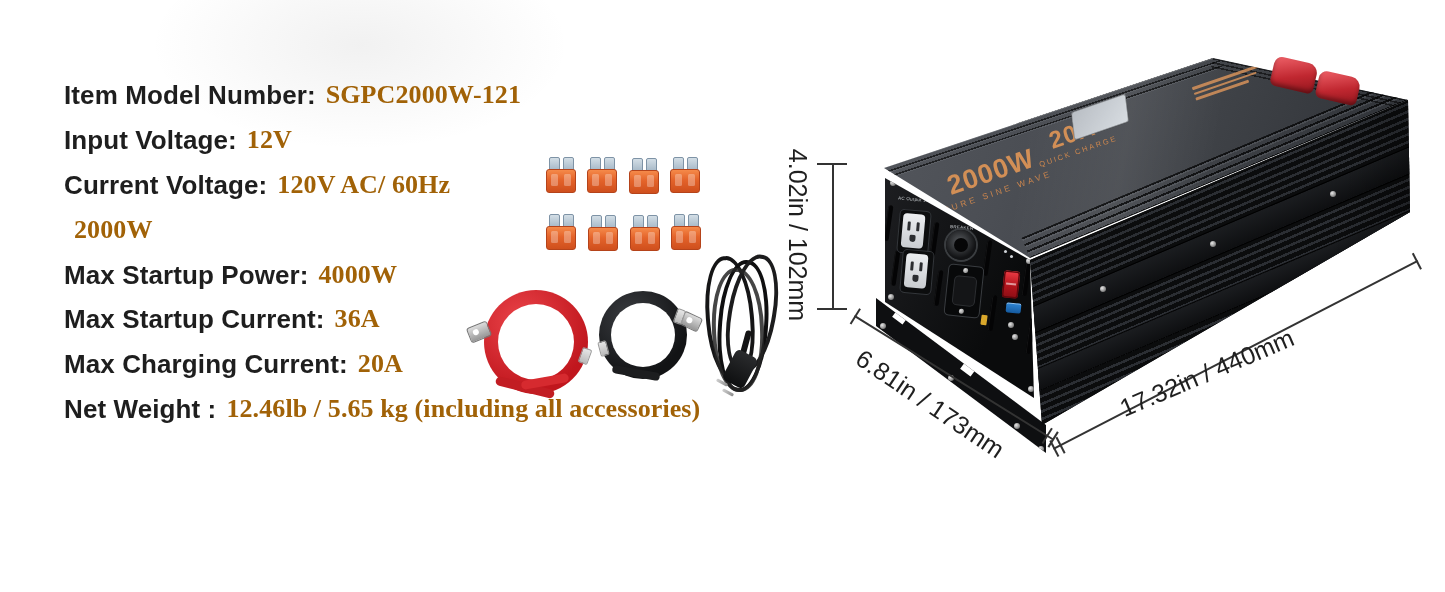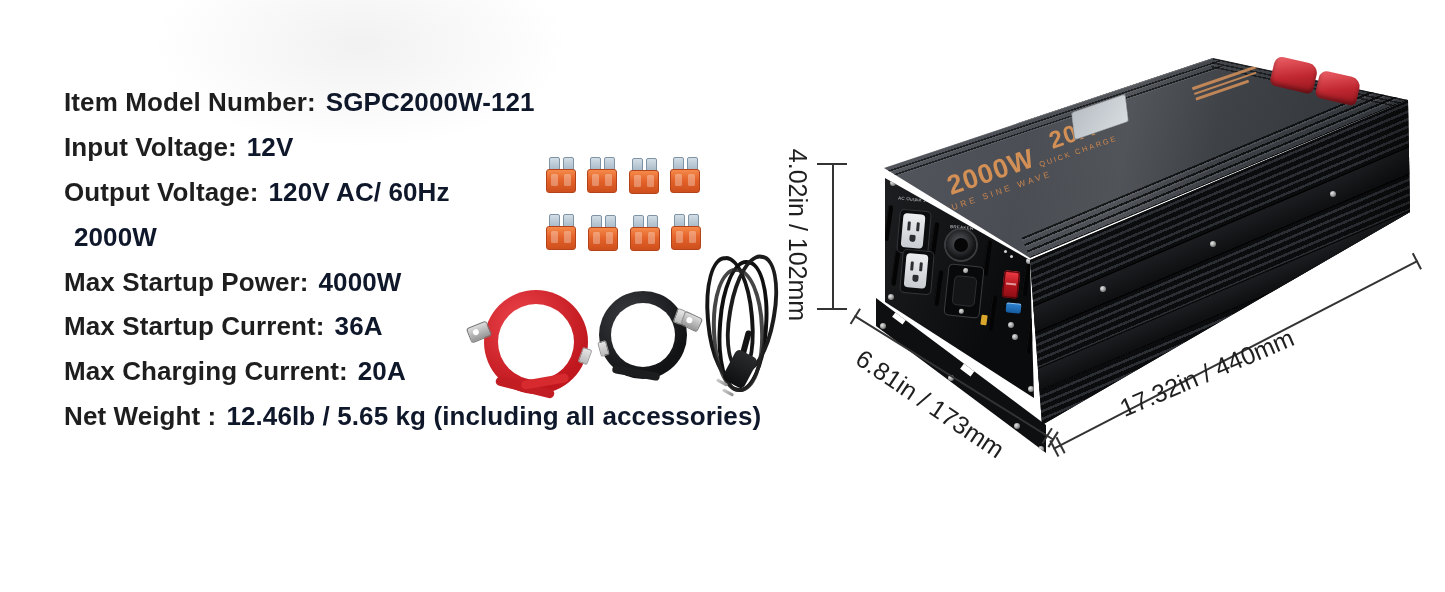--- a/index.html
+++ b/index.html
@@ -6,23 +6,23 @@
   body{width:1445px;height:592px;overflow:hidden;font-family:"Liberation Sans",sans-serif;position:relative;}
   .scene{position:absolute;left:0;top:0;width:1445px;height:592px;}
   .abs{position:absolute;}
 
   
   .smudge{left:150px;top:0;width:420px;height:150px;
     background:radial-gradient(ellipse at 50% 30%, rgba(120,120,120,.10), rgba(255,255,255,0) 70%);}
 
   
   .spec-list{left:64px;top:80px;width:980px;}
-  .spec-row{height:44.9px;display:flex;align-items:center;white-space:nowrap;}
+  .spec-row{height:44.9px;display:flex;align-items:flex-start;white-space:nowrap;}
   .spec-label{font-size:26px;font-weight:700;color:#1e1e1e;letter-spacing:.1px;}
-  .spec-value{font-size:26px;font-weight:700;color:#0f172a;margin-left:10px;letter-spacing:.1px;}
+  .spec-value{font-size:26px;font-weight:700;color:#a16207;margin-left:10px;letter-spacing:.1px;font-family:Liberation Serif, serif;}
 
   
   .fuse{width:30px;height:36px;}
   .fuse .prong{position:absolute;top:0;width:9px;height:14px;
     background:linear-gradient(180deg,#d3dee6,#9fb2c2);border:1px solid #7e93a6;border-radius:2px;}
   .fuse .prong.l{left:3px}.fuse .prong.r{left:17px}
   .fuse .fbody{position:absolute;top:12px;left:0;width:28px;height:22px;
     background:linear-gradient(180deg,#f58a4a,#e4632a 45%,#cf4f1d);border:1px solid #b5431a;border-radius:3px;}
   .fuse .win{position:absolute;top:4px;width:7px;height:12px;background:rgba(255,255,255,.30);border-radius:1.5px;}
   .fuse .win.l{left:4px}.fuse .win.r{left:17px}
@@ -167,21 +167,21 @@
   <div class="abs spec-list">
     <div class="spec-row">
       <span class="spec-label">Item Model Number:</span>
       <span class="spec-value">SGPC2000W-121</span>
     </div>
     <div class="spec-row">
       <span class="spec-label">Input Voltage:</span>
       <span class="spec-value">12V</span>
     </div>
     <div class="spec-row">
-      <span class="spec-label">Output Voltage:</span>
+      <span class="spec-label">Current Voltage:</span>
       <span class="spec-value">120V AC/ 60Hz</span>
     </div>
     <div class="spec-row">
       <span class="spec-value">2000W</span>
     </div>
     <div class="spec-row">
       <span class="spec-label">Max Startup Power:</span>
       <span class="spec-value">4000W</span>
     </div>
     <div class="spec-row">

